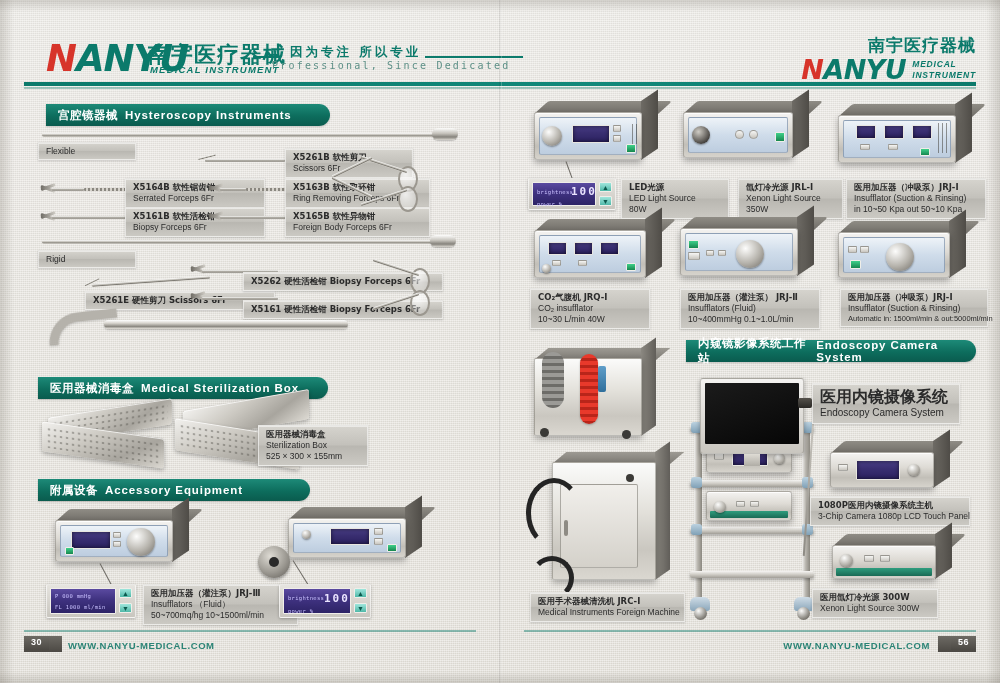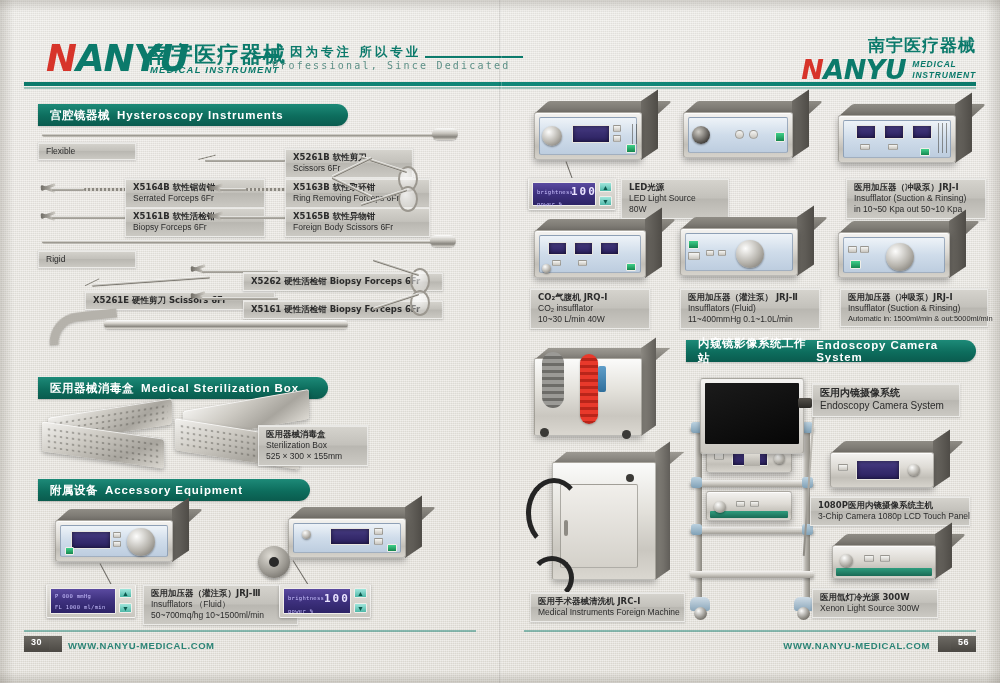--- a/index.html
+++ b/index.html
@@ -371,21 +371,21 @@
       <div class="lr-nanyu"><span class="ln-n">N</span><span class="ln-rest">ANYU</span></div>
       <div class="lr-mi">
         <div>MEDICAL</div>
         <div>INSTRUMENT</div>
       </div>
     </div>
   </div>
   <div class="hdr-bar"></div>
   <div class="hdr-bar2"></div>
 
-  <div class="pill" style="left:38px; top:104px; width:310px;">
+  <div class="pill" style="left:46px; top:104px; width:284px;">
     <span class="cn">宫腔镜器械</span>
     <span class="en">Hysteroscopy Instruments</span>
   </div>
 
   <div class="scope-line" style="left:42px; top:133px; width:400px;"></div>
   <div class="scope-eye" style="left:432px; top:128px;"></div>
 
   <div class="plate blank" style="left:38px; top:142px; width:98px;">
     <div class="en">Flexible</div>
   </div>
@@ -417,21 +417,21 @@
   <div class="shaft" style="left:246px; top:188px; width:44px; background:repeating-linear-gradient(90deg,#8a8780 0 2px,#d5d2cb 2px 4px);"></div>
   <div class="plate" style="left:285px; top:178px; width:145px;">
     <div class="cn">X5163B 软性取环钳</div>
     <div class="en">Ring Removing Forceps 6Fr</div>
   </div>
 
   <div class="jaw" style="left:208px; top:210px;"></div>
   <div class="shaft" style="left:220px; top:216px; width:70px;"></div>
   <div class="plate" style="left:285px; top:207px; width:145px;">
     <div class="cn">X5165B 软性异物钳</div>
-    <div class="en">Foreign Body Scissors 6Fr</div>
+    <div class="en">Foreign Body Forceps 6Fr</div>
   </div>
 
   <div class="ring-handle" style="left:398px; top:166px;"></div>
   <div class="ring-handle" style="left:398px; top:186px;"></div>
   <div class="shaft" style="left:360px; top:163px; width:48px; transform:rotate(18deg);"></div>
   <div class="shaft" style="left:360px; top:196px; width:48px; transform:rotate(-18deg);"></div>
   <div class="shaft" style="left:330px; top:166px; width:44px; transform:rotate(-26deg);"></div>
   <div class="shaft" style="left:330px; top:186px; width:44px; transform:rotate(26deg);"></div>
 
   <div class="scope-line" style="left:42px; top:240px; width:398px;"></div>
@@ -591,20 +591,25 @@
   <div class="dev" style="left:683px; top:112px; width:110px; height:46px;">
     <div class="top"></div>
     <div class="side"></div>
     <div class="case"></div>
     <div class="panel"></div>
     <div class="knob" style="left:9px; top:14px; width:18px; height:18px; background:radial-gradient(circle at 36% 32%,#cfccc5,#4a4743 70%,#1d1c1a);"></div>
     <div class="btn-sm" style="left:52px; top:18px; width:9px; height:9px; border-radius:50%;"></div>
     <div class="btn-sm" style="left:66px; top:18px; width:9px; height:9px; border-radius:50%;"></div>
     <div class="btn-grn" style="left:92px; top:20px; width:10px; height:10px;"></div>
   </div>
+  <div class="plate" style="left:738px; top:178px; width:105px;">
+    <div class="cn">氙灯冷光源 JRL-Ⅰ</div>
+    <div class="en">Xenon Light Source</div>
+    <div class="en">350W</div>
+  </div>
 
   <div class="dev" style="left:838px; top:115px; width:118px; height:48px;">
     <div class="top"></div>
     <div class="side"></div>
     <div class="case"></div>
     <div class="panel"></div>
     <div class="lcd" style="left:18px; top:10px; width:20px; height:14px;"></div>
     <div class="lcd" style="left:46px; top:10px; width:20px; height:14px;"></div>
     <div class="lcd" style="left:74px; top:10px; width:20px; height:14px;"></div>
     <div class="btn-sm" style="left:22px; top:29px; width:10px; height:6px;"></div>
@@ -644,21 +649,21 @@
     <div class="panel"></div>
     <div class="btn-sm" style="left:8px; top:24px; width:12px; height:8px;"></div>
     <div class="btn-grn" style="left:8px; top:12px; width:11px; height:9px;"></div>
     <div class="btn-sm" style="left:26px; top:22px; width:8px; height:6px;"></div>
     <div class="btn-sm" style="left:38px; top:22px; width:8px; height:6px;"></div>
     <div class="knob" style="left:56px; top:12px; width:28px; height:28px;"></div>
   </div>
   <div class="plate" style="left:680px; top:288px; width:140px;">
     <div class="cn">医用加压器（灌注泵） JRJ-Ⅱ</div>
     <div class="en">Insufflators (Fluid)</div>
-    <div class="en">11~400mmHg 0.1~1.0L/min</div>
+    <div class="en">10~400mmHg 0.1~1.0L/min</div>
   </div>
 
   <div class="dev" style="left:838px; top:232px; width:112px; height:46px;">
     <div class="top"></div>
     <div class="side"></div>
     <div class="case"></div>
     <div class="panel"></div>
     <div class="btn-sm" style="left:10px; top:14px; width:9px; height:7px;"></div>
     <div class="btn-sm" style="left:22px; top:14px; width:9px; height:7px;"></div>
     <div class="btn-grn" style="left:12px; top:28px; width:11px; height:9px;"></div>
@@ -740,21 +745,21 @@
     <div class="bez"></div>
     <div class="scr"></div>
     <div class="stand"></div>
   </div>
 
   <div class="leader" style="left:800px; top:405px; width:34px; transform:rotate(-14deg);"></div>
   <div style="position:absolute; left:798px; top:398px; width:14px; height:10px; border-radius:2px; background:linear-gradient(180deg,#55524c,#2a2825);"></div>
   <div style="position:absolute; left:808px; top:406px; width:1.5px; height:150px; background:linear-gradient(180deg,#cfccc5,#8d8a83); transform:rotate(4deg);"></div>
 
   <div class="plate" style="left:812px; top:383px; width:148px;">
-    <div class="cn" style="font-size:10px;">医用内镜摄像系统</div>
+    <div class="cn" style="font-size:16px;">医用内镜摄像系统</div>
     <div class="en" style="font-size:10px;">Endoscopy Camera System</div>
   </div>
 
   <div class="dev" style="left:830px; top:452px; width:104px; height:36px;">
     <div class="top"></div>
     <div class="side"></div>
     <div class="case"></div>
     <div class="lcd" style="left:26px; top:8px; width:44px; height:20px;"></div>
     <div class="knob" style="left:78px; top:12px; width:12px; height:12px;"></div>
     <div class="btn-sm" style="left:8px; top:12px; width:10px; height:7px;"></div>

